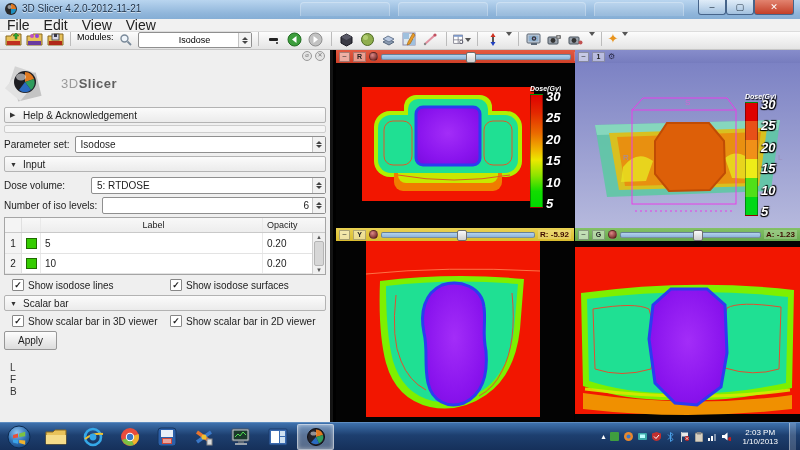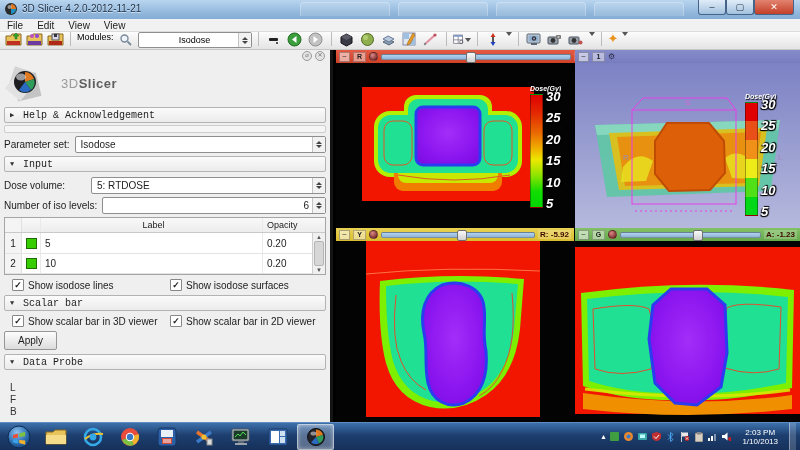--- a/index.html
+++ b/index.html
@@ -16,21 +16,21 @@
     border-bottom:none;border-radius:4px 4px 0 0;}
   .winbtns{right:6px;top:0;display:flex;}
   .winbtn{width:26px;height:14px;border:1px solid #46648a;border-top:none;
     background:linear-gradient(rgba(255,255,255,.55),rgba(190,210,230,.4));
     border-radius:0 0 3px 3px;display:flex;align-items:center;justify-content:center;
     font-size:9px;color:#234;line-height:8px;}
   .winbtn.close{width:38px;background:linear-gradient(#e2836f,#c33f28);color:#fff;}
 
   
   .menubar{left:0;top:19px;width:800px;height:13px;background:#f1f1f1;border-bottom:1px solid #dcdcdc;
-    display:flex;align-items:center;gap:14px;padding-left:7px;font-size:10px;color:#222;}
+    display:flex;align-items:center;gap:14px;padding-left:7px;font-size:14px;color:#222;}
 
   
   .toolbar{left:0;top:32px;width:800px;height:18px;background:linear-gradient(#fcfcfc,#e4e4e4);
     border-bottom:1px solid #c6c6c6;display:flex;align-items:flex-start;gap:3px;padding-left:4px;font-size:9px;}
   .tsep{width:1px;height:14px;background:#bcbcbc;margin:0 3px;}
   .tico{width:18px;height:15px;display:flex;align-items:center;justify-content:center;}
   .tdrop{width:0;height:0;border-left:3px solid transparent;border-right:3px solid transparent;border-top:4px solid #555;margin-left:1px;}
   .modcombo{width:112px;height:14px;background:#fff;border:1px solid #8f8f8f;border-radius:2px;
     display:flex;align-items:center;justify-content:center;font-size:9px;position:relative;}
   .spincol{position:absolute;right:0;top:0;bottom:0;width:12px;border-left:1px solid #c4c4c4;
@@ -39,21 +39,21 @@
   .trid{width:0;height:0;border-left:3px solid transparent;border-right:3px solid transparent;border-top:3px solid #444;}
 
   
   .panel{left:0;top:50px;width:333px;height:372px;background:#efefef;border-right:3px solid #141414;
     padding:1px 3px;font-size:10px;color:#1c1c1c;}
   .ptop{height:11px;display:flex;justify-content:flex-end;gap:3px;padding-right:2px;}
   .pcirc{width:8px;height:8px;border-radius:50%;border:1px solid #9a9a9a;background:#e4e4e4;
     font-size:6px;line-height:6px;text-align:center;color:#777;}
   .logorow{height:43px;display:flex;align-items:center;}
   .colbar{height:14px;border:1px solid #b3b3b3;border-radius:2px;margin:2px 1px;
-    background:linear-gradient(#fbfbfb,#ebebeb);display:flex;align-items:center;gap:5px;padding:0 5px;font-family:Liberation Mono, monospace;}
+    background:linear-gradient(#fbfbfb,#ebebeb);display:flex;align-items:center;gap:5px;padding:0 5px;}
   .coltri{font-size:7px;color:#333;width:8px;}
   .thinframe{height:6px;border:1px solid #cdcdcd;border-radius:2px;margin:2px 1px;background:#f5f5f5;}
   .prow{display:flex;align-items:center;gap:5px;margin:3px 1px;}
   .combo{flex:1;height:15px;background:#fff;border:1px solid #8f8f8f;border-radius:2px;
     display:flex;align-items:center;padding-left:5px;position:relative;font-size:10px;}
   .spinval{text-align:right;padding-right:16px;justify-content:flex-end;}
   
   .itable{margin:2px 1px;border:1px solid #a5a5a5;background:#fff;height:56px;display:flex;flex-direction:column;position:relative;}
   .thead{height:15px;background:linear-gradient(#f8f8f8,#ededed);border-bottom:1px solid #c9c9c9;display:flex;font-size:9px;}
   .trow{height:20px;display:flex;border-bottom:1px solid #e3e3e3;align-items:center;}
@@ -423,24 +423,20 @@
       <div class="cbitem">
         <span class="cb">✓</span>
         <span>Show scalar bar in 2D viewer</span>
       </div>
     </div>
 
     <div class="applyrow">
       <div class="btn">Apply</div>
     </div>
 
-    <div class="colbar">
-      <span class="coltri">▼</span>
-      <span>Data Probe</span>
-    </div>
 
     <div class="probeaxes">
       <div>L</div>
       <div>F</div>
       <div>B</div>
     </div>
   </div>
 
   <div class="abs vbar bar-red">
     <span class="vbtn">–</span>

